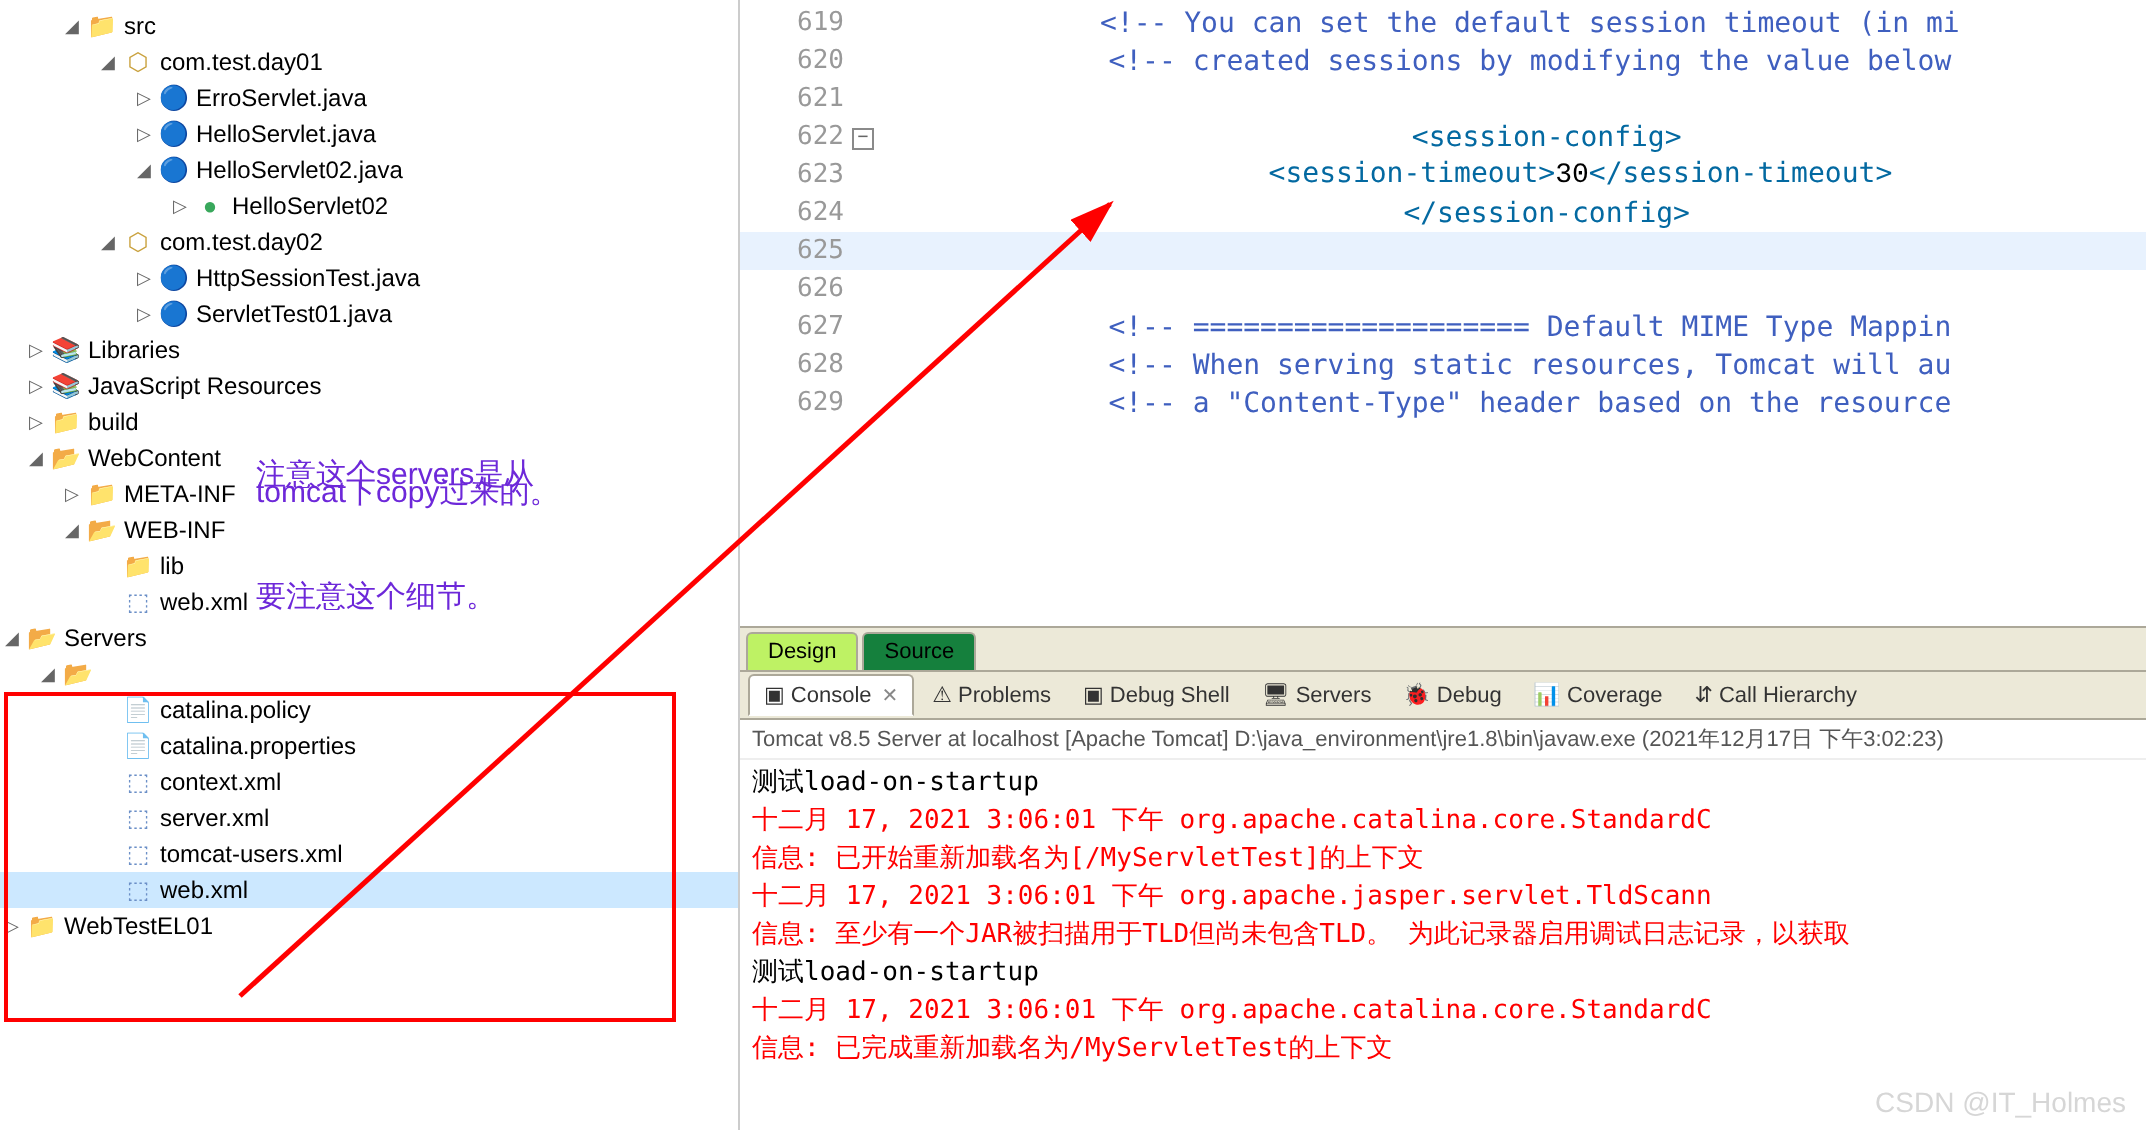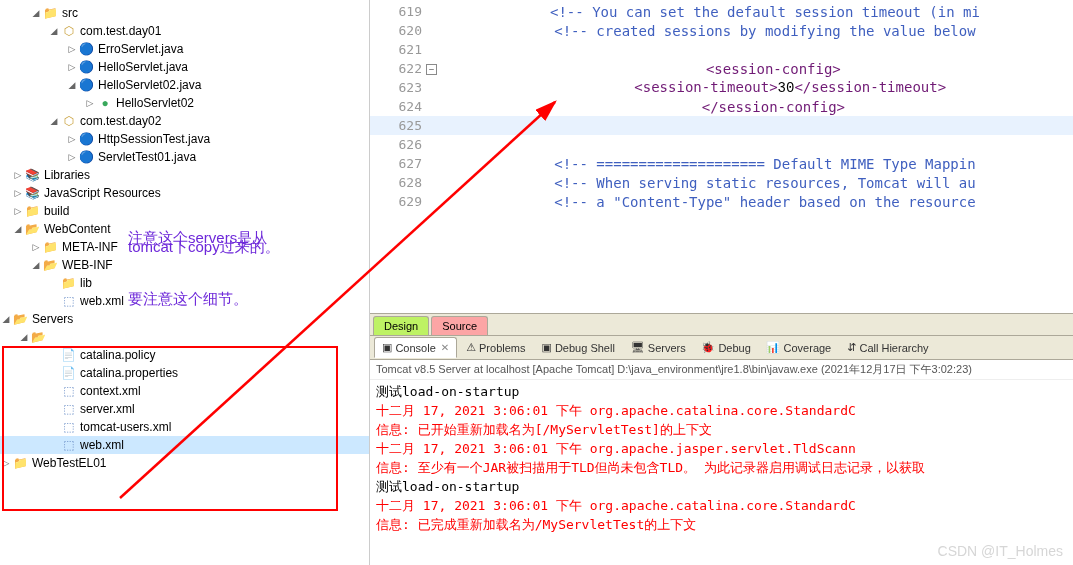--- a/index.html
+++ b/index.html
@@ -21,26 +21,26 @@
 .tree-label { color: #000; }
 .right-panel { flex: 1; display: flex; flex-direction: column; }
 .editor { flex: 1; background: #fff; font-family: Consolas, Monaco, monospace; font-size: 14px; overflow: hidden; position: relative; }
 .editor-lines { padding-top: 2px; }
 .editor-line { display: flex; height: 19px; align-items: center; }
 .editor-line.hl { background: #e8f2fe; }
 .gutter { width: 70px; text-align: right; padding-right: 18px; color: #999; font-size: 13px; user-select: none; position: relative; }
 .fold { position: absolute; right: 3px; top: 3px; width: 11px; height: 11px; border: 1px solid #8a8a8a; font-size: 9px; line-height: 9px; text-align: center; color: #666; background: #fff; }
 .code { flex: 1; white-space: pre; text-align: center; }
 .c-comment { color: #3f5fbf; }
-.c-tag { color: #701a75; }
+.c-tag { color: #0369a1; }
 .c-text { color: #000; font-family: Liberation Mono, monospace; }
 .c-annotation { color: #ff0000; font-family: "Microsoft YaHei", sans-serif; font-size: 13px; }
 .tabs-bar { background: #ece9d8; border-top: 1px solid #aca899; height: 22px; display: flex; align-items: flex-end; padding-left: 3px; }
 .tab { padding: 3px 10px; font-size: 11px; border: 1px solid #aca899; border-bottom: none; background: #bef264; margin-right: 2px; cursor: pointer; border-radius: 3px 3px 0 0; }
-.tab.active { background: #fca5a5; }
+.tab.active { background: #15803d; }
 .console-panel { height: 230px; border-top: 1px solid #aca899; display: flex; flex-direction: column; }
 .console-tabs { height: 24px; background: #ece9d8; display: flex; align-items: center; padding: 0 4px; gap: 2px; border-bottom: 1px solid #aca899; }
 .console-tab { padding: 3px 7px; font-size: 11px; display: flex; align-items: center; gap: 3px; cursor: pointer; color: #333; }
 .console-tab.active { background: #fff; border: 1px solid #aca899; border-bottom: 1px solid #fff; border-radius: 3px 3px 0 0; }
 .console-tab .x { color: #888; font-size: 10px; margin-left: 2px; }
 .console-header { padding: 2px 6px; font-size: 11px; color: #555; border-bottom: 1px solid #eee; white-space: nowrap; overflow: hidden; }
 .console-body { flex: 1; padding: 2px 6px; font-family: Consolas, Monaco, monospace; font-size: 13px; overflow: hidden; line-height: 19px; }
 .console-body .red { color: #ff0000; }
 .console-body .black { color: #000; }
 .red-box { position: absolute; border: 2px solid #ff0000; pointer-events: none; }

